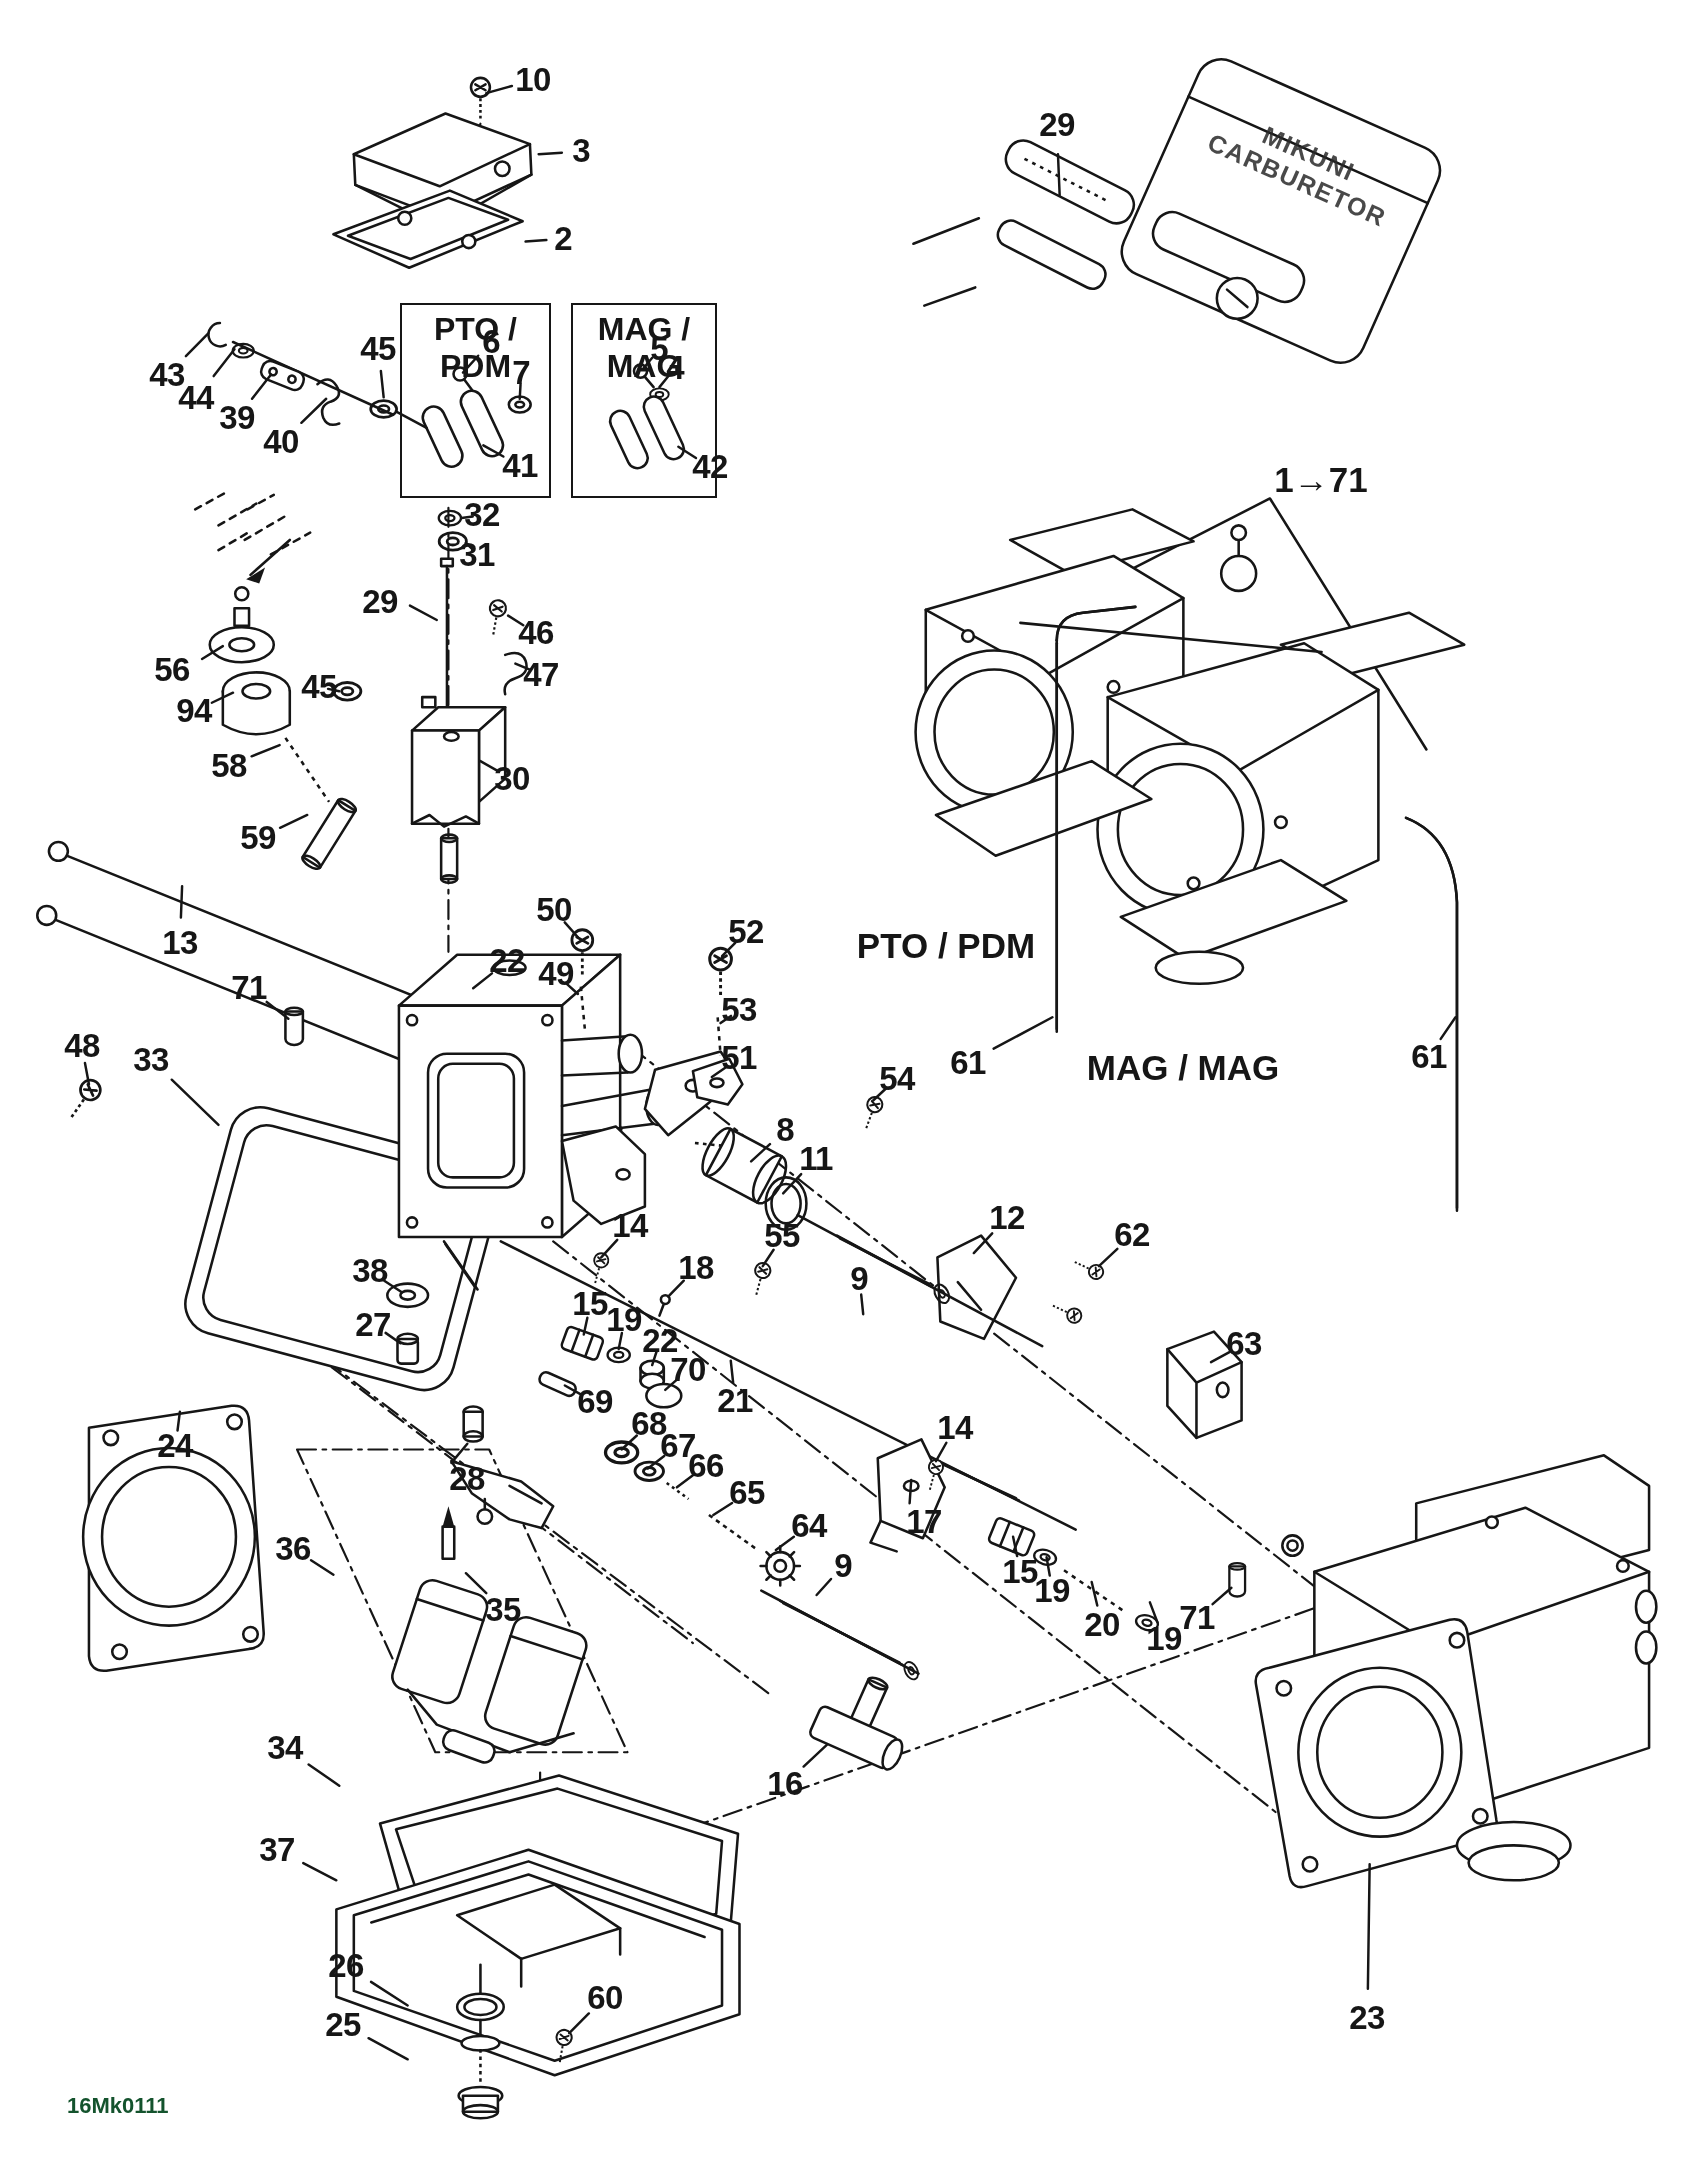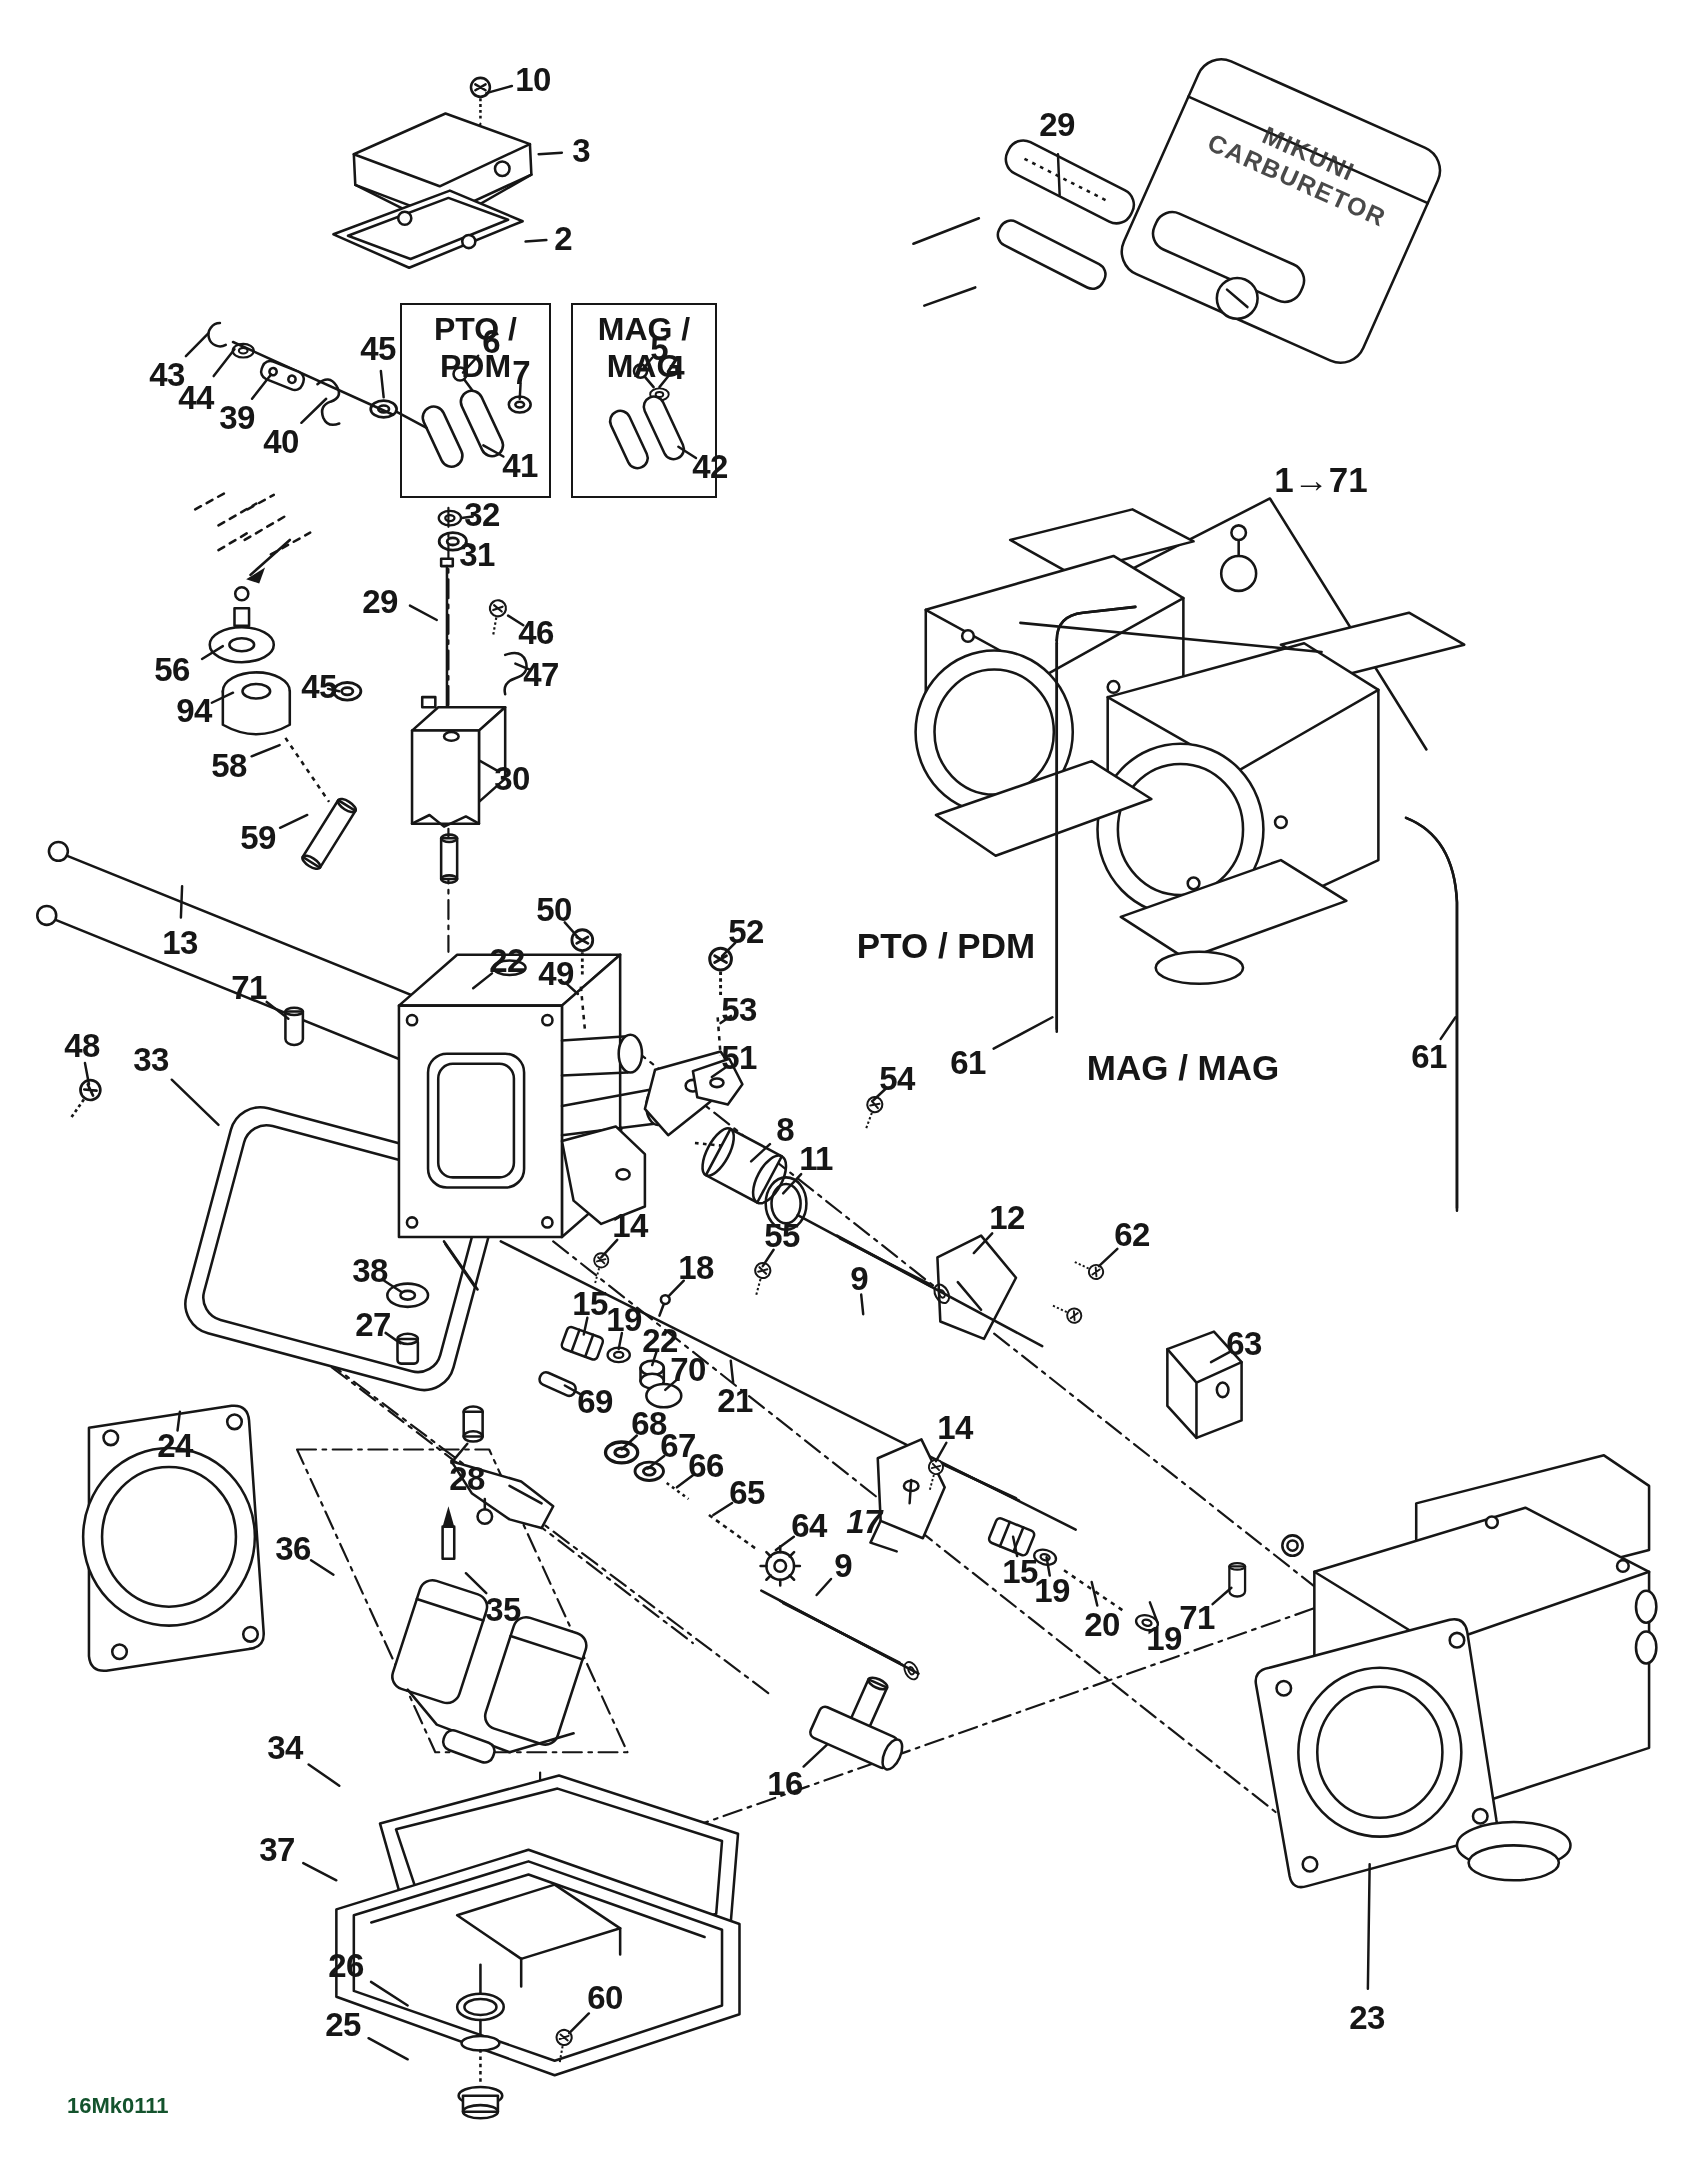--- a/index.html
+++ b/index.html
@@ -510,21 +510,21 @@
       <div class="callout" style="left: 370px; top: 1271px;">38</div>
       <div class="callout" style="left: 373px; top: 1325px;">27</div>
       <div class="callout" style="left: 595px; top: 1402px;">69</div>
       <div class="callout" style="left: 688px; top: 1370px;">70</div>
       <div class="callout" style="left: 735px; top: 1401px;">21</div>
       <div class="callout" style="left: 649px; top: 1424px;">68</div>
       <div class="callout" style="left: 678px; top: 1446px;">67</div>
       <div class="callout" style="left: 706px; top: 1466px;">66</div>
       <div class="callout" style="left: 747px; top: 1493px;">65</div>
       <div class="callout" style="left: 809px; top: 1526px;">64</div>
-      <div class="callout" style="left: 864px; top: 1522px; font-style: italic;">17</div>
+      <div class="callout" style="left: 924px; top: 1522px;">17</div>
       <div class="callout" style="left: 843px; top: 1566px;">9</div>
       <div class="callout" style="left: 955px; top: 1428px;">14</div>
       <div class="callout" style="left: 1020px; top: 1572px;">15</div>
       <div class="callout" style="left: 1052px; top: 1591px;">19</div>
       <div class="callout" style="left: 1102px; top: 1625px;">20</div>
       <div class="callout" style="left: 1164px; top: 1639px;">19</div>
       <div class="callout" style="left: 1197px; top: 1618px;">71</div>
       <div class="callout" style="left: 175px; top: 1446px;">24</div>
       <div class="callout" style="left: 452px; top: 1479px; margin-left: 15px;">28</div>
       <div class="callout" style="left: 293px; top: 1549px;">36</div>

